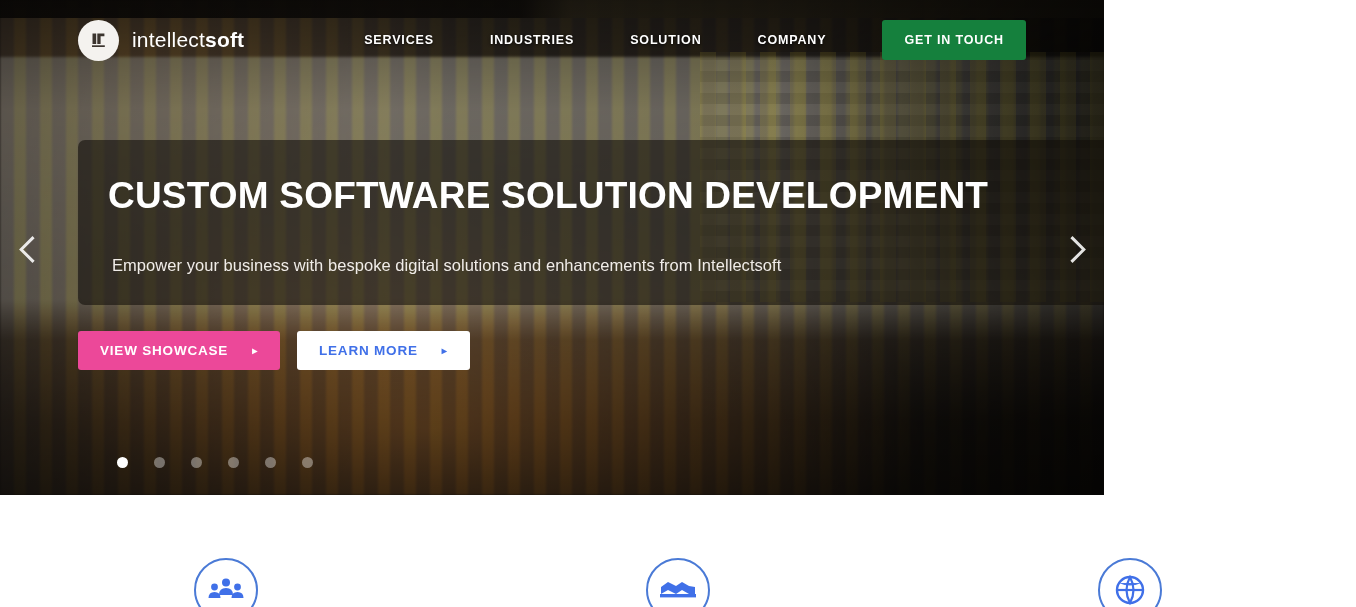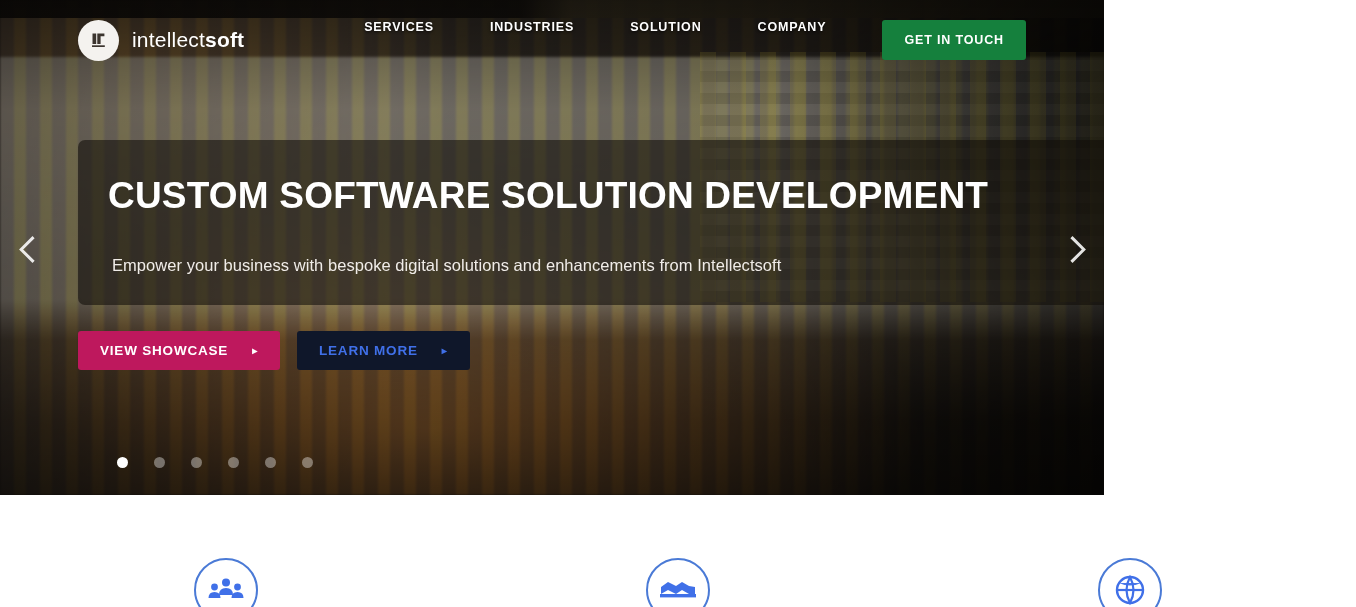--- a/index.html
+++ b/index.html
@@ -83,21 +83,21 @@
     flex:0 0 auto;
   }
   .brand-mark svg { display:block; }
   .brand-text {
     color:#ffffff; font-size:21px; letter-spacing:.2px;
     font-weight:300; white-space:nowrap;
   }
   .brand-text b { font-weight:700; }
 
   .nav-links {
-    margin-left:auto; display:flex; align-items:flex-start; gap:0;
+    margin-left:auto; display:flex; align-items:center; gap:0;
   }
   .nav-link {
     color:#ffffff; font-size:12.5px; font-weight:700; letter-spacing:.85px;
     text-decoration:none; padding:0 28px; white-space:nowrap; cursor:pointer;
     text-shadow:0 1px 3px rgba(0,0,0,.75);
   }
   .nav-cta {
     margin-left:28px; margin-right:78px;
     background:#15803d; color:#ffffff;
     font-size:12.5px; font-weight:700; letter-spacing:.85px;
@@ -125,22 +125,22 @@
   .hero-actions {
     position:absolute; left:78px; top:331px; z-index:12;
     display:flex; align-items:center; gap:17px;
   }
   .btn {
     display:flex; align-items:center; gap:24px;
     border:none; border-radius:3px; cursor:pointer;
     font-family:inherit; font-size:13.5px; font-weight:700; letter-spacing:.8px;
     padding:0 22px; height:39px; white-space:nowrap;
   }
-  .btn-primary { background:#be185d; color:#ffffff; }
-  .btn-secondary { background:#0f172a; color:#4070e8; }
+  .btn-primary { background:#ec4899; color:#ffffff; }
+  .btn-secondary { background:#ffffff; color:#4070e8; }
   .btn .caret { font-size:10px; line-height:1; }
 
   
   .hero-arrow {
     position:absolute; top:225px; z-index:20;
     width:40px; height:48px; cursor:pointer;
     display:flex; align-items:center; justify-content:center;
     background:none; border:none; padding:0;
   }
   .hero-arrow.prev { left:12px; }

